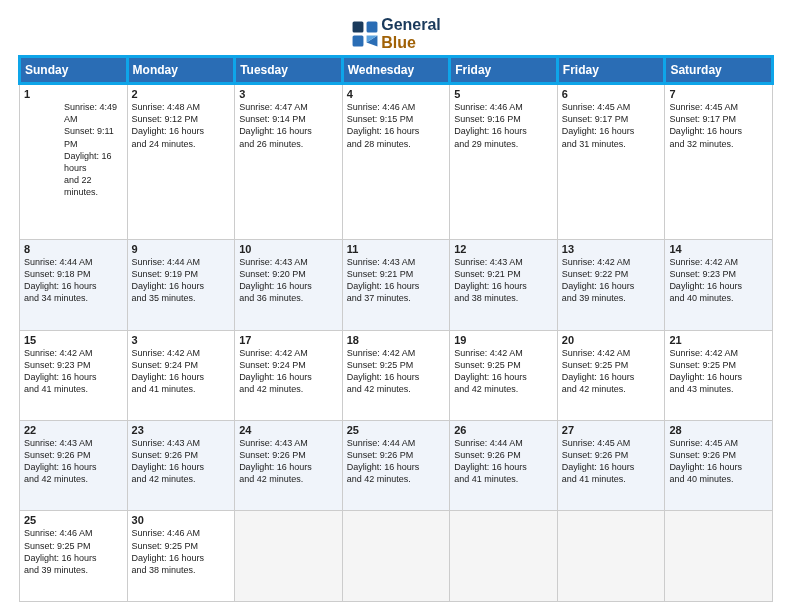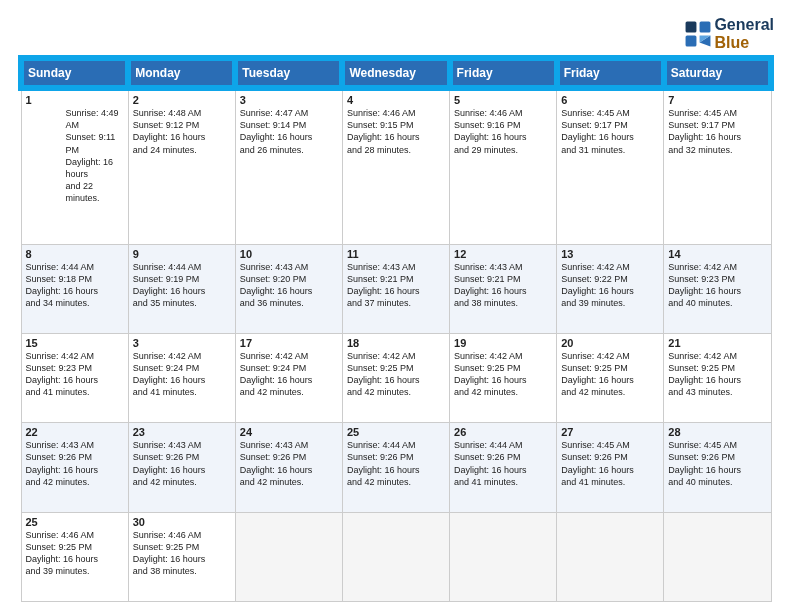--- a/index.html
+++ b/index.html
@@ -13,21 +13,21 @@
     .page {
       width: 792px;
       height: 612px;
       padding: 16px 18px 10px 18px;
       display: flex;
       flex-direction: column;
     }
     .header {
       display: flex;
       align-items: flex-start;
-      justify-content: flex-end;
+      justify-content: center;
       margin-bottom: 4px;
     }
     .logo {
       display: flex;
       align-items: center;
       gap: 0px;
     }
     .logo-icon {
       width: 28px;
       height: 28px;
@@ -52,21 +52,21 @@
       border-collapse: collapse;
       flex: 1;
     }
     .calendar th {
       background: #2a6db5;
       color: #fff;
       font-size: 12px;
       font-weight: bold;
       padding: 5px 4px;
       text-align: left;
-      border: 6px solid #0ea5e9;
+      border: 3px solid #0ea5e9;
     }
     .calendar td {
       border: 1px solid #ccc;
       vertical-align: top;
       padding: 3px 4px;
       font-size: 9.5px;
       color: #222;
       width: calc(100%/7);
       background: #fff;
     }

